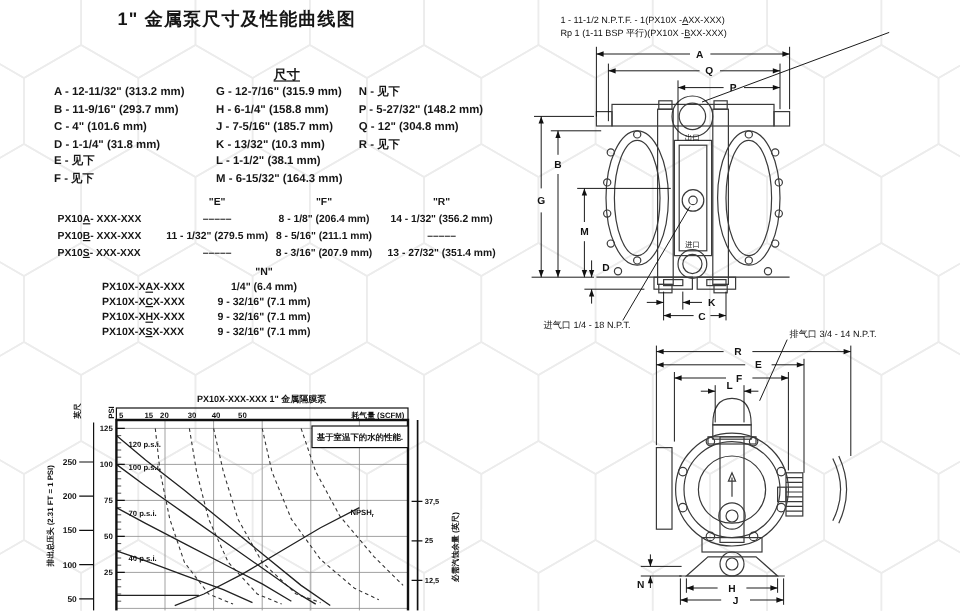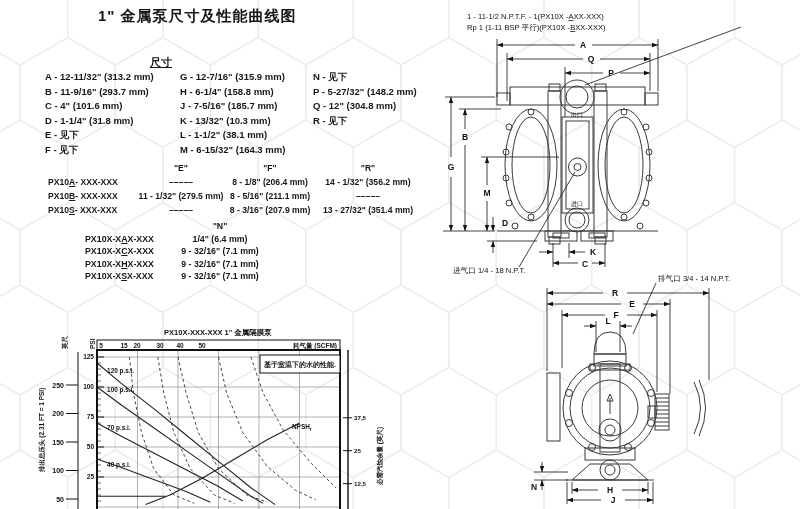--- a/index.html
+++ b/index.html
@@ -2,25 +2,25 @@
 <html><head>
 <meta charset="utf-8">
 <style>
 *{margin:0;padding:0;box-sizing:border-box}
 html,body{width:800px;height:509px}
 body{position:relative;overflow:hidden;background:#fff;color:#161616;font-family:"Liberation Sans",sans-serif}
 .abs{position:absolute;z-index:1}
 #hexbg{position:absolute;left:0;top:0;z-index:0}
 .hex{fill:none;stroke:#ececec;stroke-width:1.3}
 .title{left:98px;top:7px;font-size:15px;font-weight:bold;letter-spacing:1px;white-space:nowrap}
-.dims-head{left:150px;top:55px;width:100px;text-align:left;font-size:11px;font-weight:bold;text-decoration:underline}
+.dims-head{left:150px;top:55px;width:100px;text-align:right;font-size:11px;font-weight:bold;text-decoration:underline}
 .dimcol{font-size:9.5px;font-weight:bold;line-height:14.5px;white-space:nowrap}
 #dimcol1{left:45px;top:70px}
 #dimcol2{left:180px;top:70px}
-#dimcol3{left:313px;top:70px}
+#dimcol3{left:299px;top:70px}
 .efr{left:48px;top:161px;display:grid;grid-template-columns:90px 86px 92px 104px;font-size:8.6px;font-weight:bold;line-height:14px;white-space:nowrap}
 .ntab{left:85px;top:220px;display:grid;grid-template-columns:88px 94px;font-size:8.8px;font-weight:bold;line-height:12.6px;white-space:nowrap}
 .ctr{text-align:center}
 .u{text-decoration:underline}
 #chart-wrap{left:30px;top:322px;width:370px;height:187px;overflow:hidden}
 
 .grid{stroke:#8f8f8f;stroke-width:.7}
 .tick{stroke:#111;stroke-width:1}
 .tick2{stroke:#111;stroke-width:1.4}
 .mtick{stroke:#111;stroke-width:.6}

